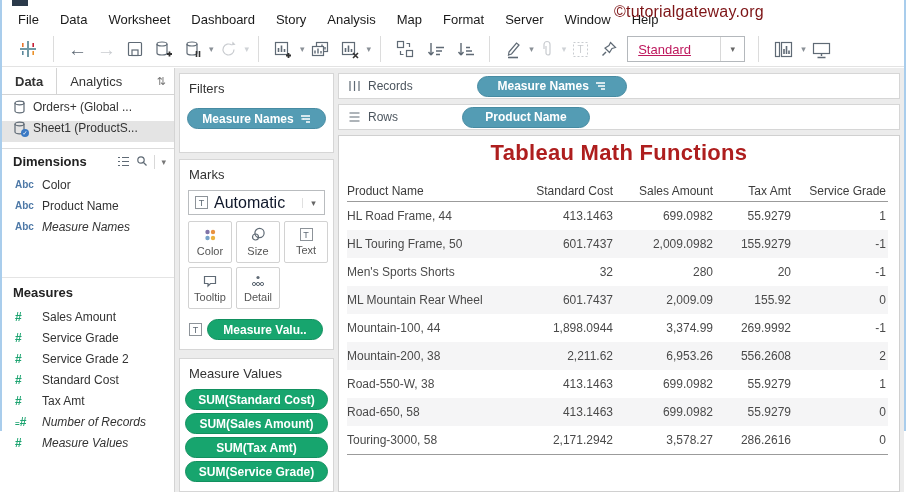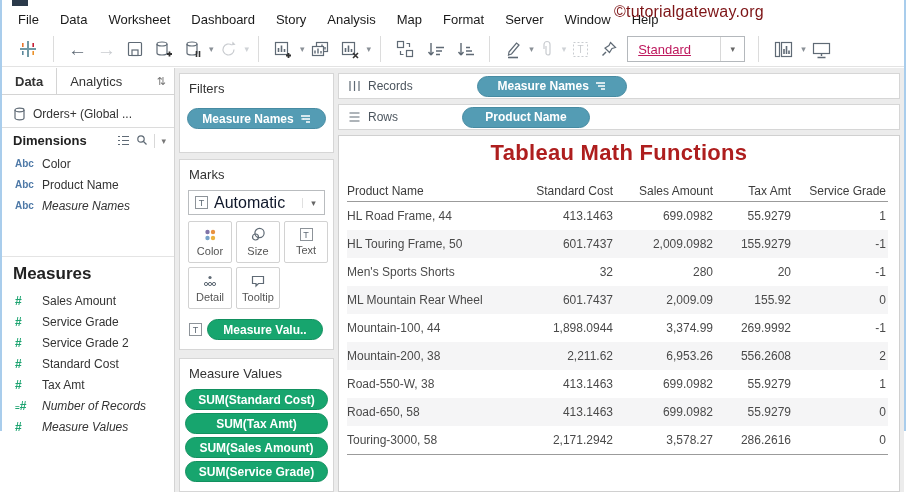--- a/index.html
+++ b/index.html
@@ -37,36 +37,36 @@
   .main { position:absolute; left:0; top:68px; width:902px; height:424px; background:#ececec; }
 
   
   .data-pane { position:absolute; left:0; top:0; width:173px; height:424px; background:#fff;
                border-right:1px solid #d4d4d4; }
   .dp-tabs { display:flex; align-items:center; height:27px; border-bottom:1px solid #d4d4d4; }
   .dp-tab { font-size:13px; color:#333; padding:0 13px; height:100%; display:flex; align-items:center; cursor:pointer; }
   .dp-tab.active { font-weight:bold; border-right:1px solid #d4d4d4; }
   .dp-tab-swap { margin-left:auto; padding-right:8px; font-size:11px; color:#777; cursor:pointer; }
   .dp-sources { padding:5px 0 6px 0; border-bottom:1px solid #dcdcdc; }
-  .dp-source { display:flex; align-items:flex-end; gap:7px; height:21px; padding-left:11px; font-size:12px; color:#333; cursor:pointer; }
+  .dp-source { display:flex; align-items:flex-start; gap:7px; height:21px; padding-left:11px; font-size:12px; color:#333; cursor:pointer; }
   .dp-source.selected { background:#e4e4e4; }
   .db-wrap { position:relative; width:13px; height:14px; flex:0 0 13px; }
   .db-check { position:absolute; right:-3px; bottom:-2px; width:8px; height:8px; background:#3a79c4; border-radius:50%;
               color:#fff; font-size:6px; line-height:8px; text-align:center; }
   .dp-section-head { display:flex; align-items:center; height:25px; padding:0 8px 0 11px; }
   .dp-section-head .head-label { font-size:13px; font-weight:bold; color:#222; flex:1; }
   .head-icons { display:flex; align-items:center; gap:6px; }
   .head-sep { width:1px; height:14px; background:#d8d8d8; }
   .head-caret { font-size:9px; color:#777; cursor:pointer; }
   .field-row { display:flex; align-items:center; height:21px; padding-left:13px; font-size:12px; color:#333; cursor:pointer; }
   .field-type { width:27px; flex:0 0 27px; font-size:10px; color:#4e79a7; font-weight:bold; }
   .field-type.green { color:#1ea471; font-size:12px; }
   .field-row .italic { font-style:italic; }
   .measures-block { margin-top:40px; border-top:1px solid #e4e4e4; }
-  .measures-head { font-size:17px; font-weight:bold; color:#222; padding:7px 16px 6px 11px; }
+  .measures-head { font-size:13px; font-weight:bold; color:#222; padding:7px 16px 6px 11px; }
 
   
   .card { position:absolute; left:177px; width:155px; background:#fff; border:1px solid #d6d6d6; }
   .card-label { font-size:13px; color:#333; padding:7px 0 0 9px; }
   .filters-card { top:5px; height:80px; }
   .marks-card { top:91px; height:191px; }
   .mv-card { top:290px; height:134px; }
 
   .pill { display:flex; align-items:center; justify-content:center; gap:6px; height:21px; border-radius:11px;
           font-size:12px; font-weight:bold; color:#fff; cursor:pointer; }
@@ -282,20 +282,30 @@
       </div>
       <div class="dp-sources">
         <div class="dp-source">
           <span class="db-wrap">
             <svg width="13" height="14" viewBox="0 0 13 14" class="icon-gray" stroke-width="1">
                 <ellipse cx="6.5" cy="3" rx="4.5" ry="1.8"></ellipse>
                 <path d="M2 3 v8 a4.5 1.8 0 0 0 9 0 V3"></path>
               </svg>
           </span>
           <span>Orders+ (Global ...</span>
+        </div>
+        <div class="dp-source selected">
+          <span class="db-wrap">
+            <svg width="13" height="14" viewBox="0 0 13 14" class="icon-gray" stroke-width="1">
+                <ellipse cx="6.5" cy="3" rx="4.5" ry="1.8"></ellipse>
+                <path d="M2 3 v8 a4.5 1.8 0 0 0 9 0 V3"></path>
+              </svg>
+            <span class="db-check">✓</span>
+          </span>
+          <span>Sheet1 (ProductS...</span>
         </div>
       </div>
       <div class="dp-section-head">
         <span class="head-label">Dimensions</span>
         <span class="head-icons">
           <span>
             <svg width="13" height="11" viewBox="0 0 13 11" class="icon-gray" stroke-width="1.3">
                 <path d="M1 1.5 h2 M5 1.5 h7 M1 5.5 h2 M5 5.5 h7 M1 9.5 h2 M5 9.5 h7"></path>
               </svg>
           </span>
@@ -388,54 +398,54 @@
               <circle cx="5.5" cy="10" r="3"></circle>
               <circle cx="9.5" cy="6" r="4.6"></circle>
             </svg>
           <span class="mb-label">Size</span>
         </div>
         <div class="mark-btn">
           <span class="tbox" style="margin-left:0">T</span>
           <span class="mb-label">Text</span>
         </div>
         <div class="mark-btn">
+          <svg width="16" height="14" viewBox="0 0 16 14" class="icon-gray">
+              <path d="M2.5 2.5 h11 v7 h-5 l-2.5 2.5 v-2.5 h-3.5 Z"></path>
+            </svg>
+          <span class="mb-label">Tooltip</span>
+        </div>
+        <div class="mark-btn">
           <svg width="16" height="14" viewBox="0 0 16 14">
             <circle cx="8" cy="3.5" r="1.6" fill="#5f6a75"></circle>
             <circle cx="4" cy="10" r="1.6" fill="none" stroke="#5f6a75"></circle>
               <circle cx="8" cy="10" r="1.6" fill="none" stroke="#5f6a75"></circle>
               <circle cx="12" cy="10" r="1.6" fill="none" stroke="#5f6a75"></circle>
           </svg>
           <span class="mb-label">Detail</span>
         </div>
-        <div class="mark-btn">
-          <svg width="16" height="14" viewBox="0 0 16 14" class="icon-gray">
-              <path d="M2.5 2.5 h11 v7 h-5 l-2.5 2.5 v-2.5 h-3.5 Z"></path>
-            </svg>
-          <span class="mb-label">Tooltip</span>
-        </div>
       </div>
       <div class="marks-pill-row">
         <span class="tbox">T</span>
         <div class="pill pill-green">
           <span>Measure Valu..</span>
         </div>
       </div>
     </div>
 
     <div class="card mv-card">
       <div class="card-label">Measure Values</div>
       <div class="mv-pills">
         <div class="pill pill-green">
             <span>SUM(Standard Cost)</span>
           </div>
         <div class="pill pill-green">
+            <span>SUM(Sales Amount)</span>
+          </div>
+        <div class="pill pill-green">
             <span>SUM(Tax Amt)</span>
-          </div>
-        <div class="pill pill-green">
-            <span>SUM(Sales Amount)</span>
           </div>
         <div class="pill pill-green">
             <span>SUM(Service Grade)</span>
           </div>
       </div>
     </div>
 
     <div class="shelf columns-shelf">
       <span class="shelf-icon">
         <svg width="13" height="12" viewBox="0 0 13 12" class="icon-gray" stroke-width="1.5">

